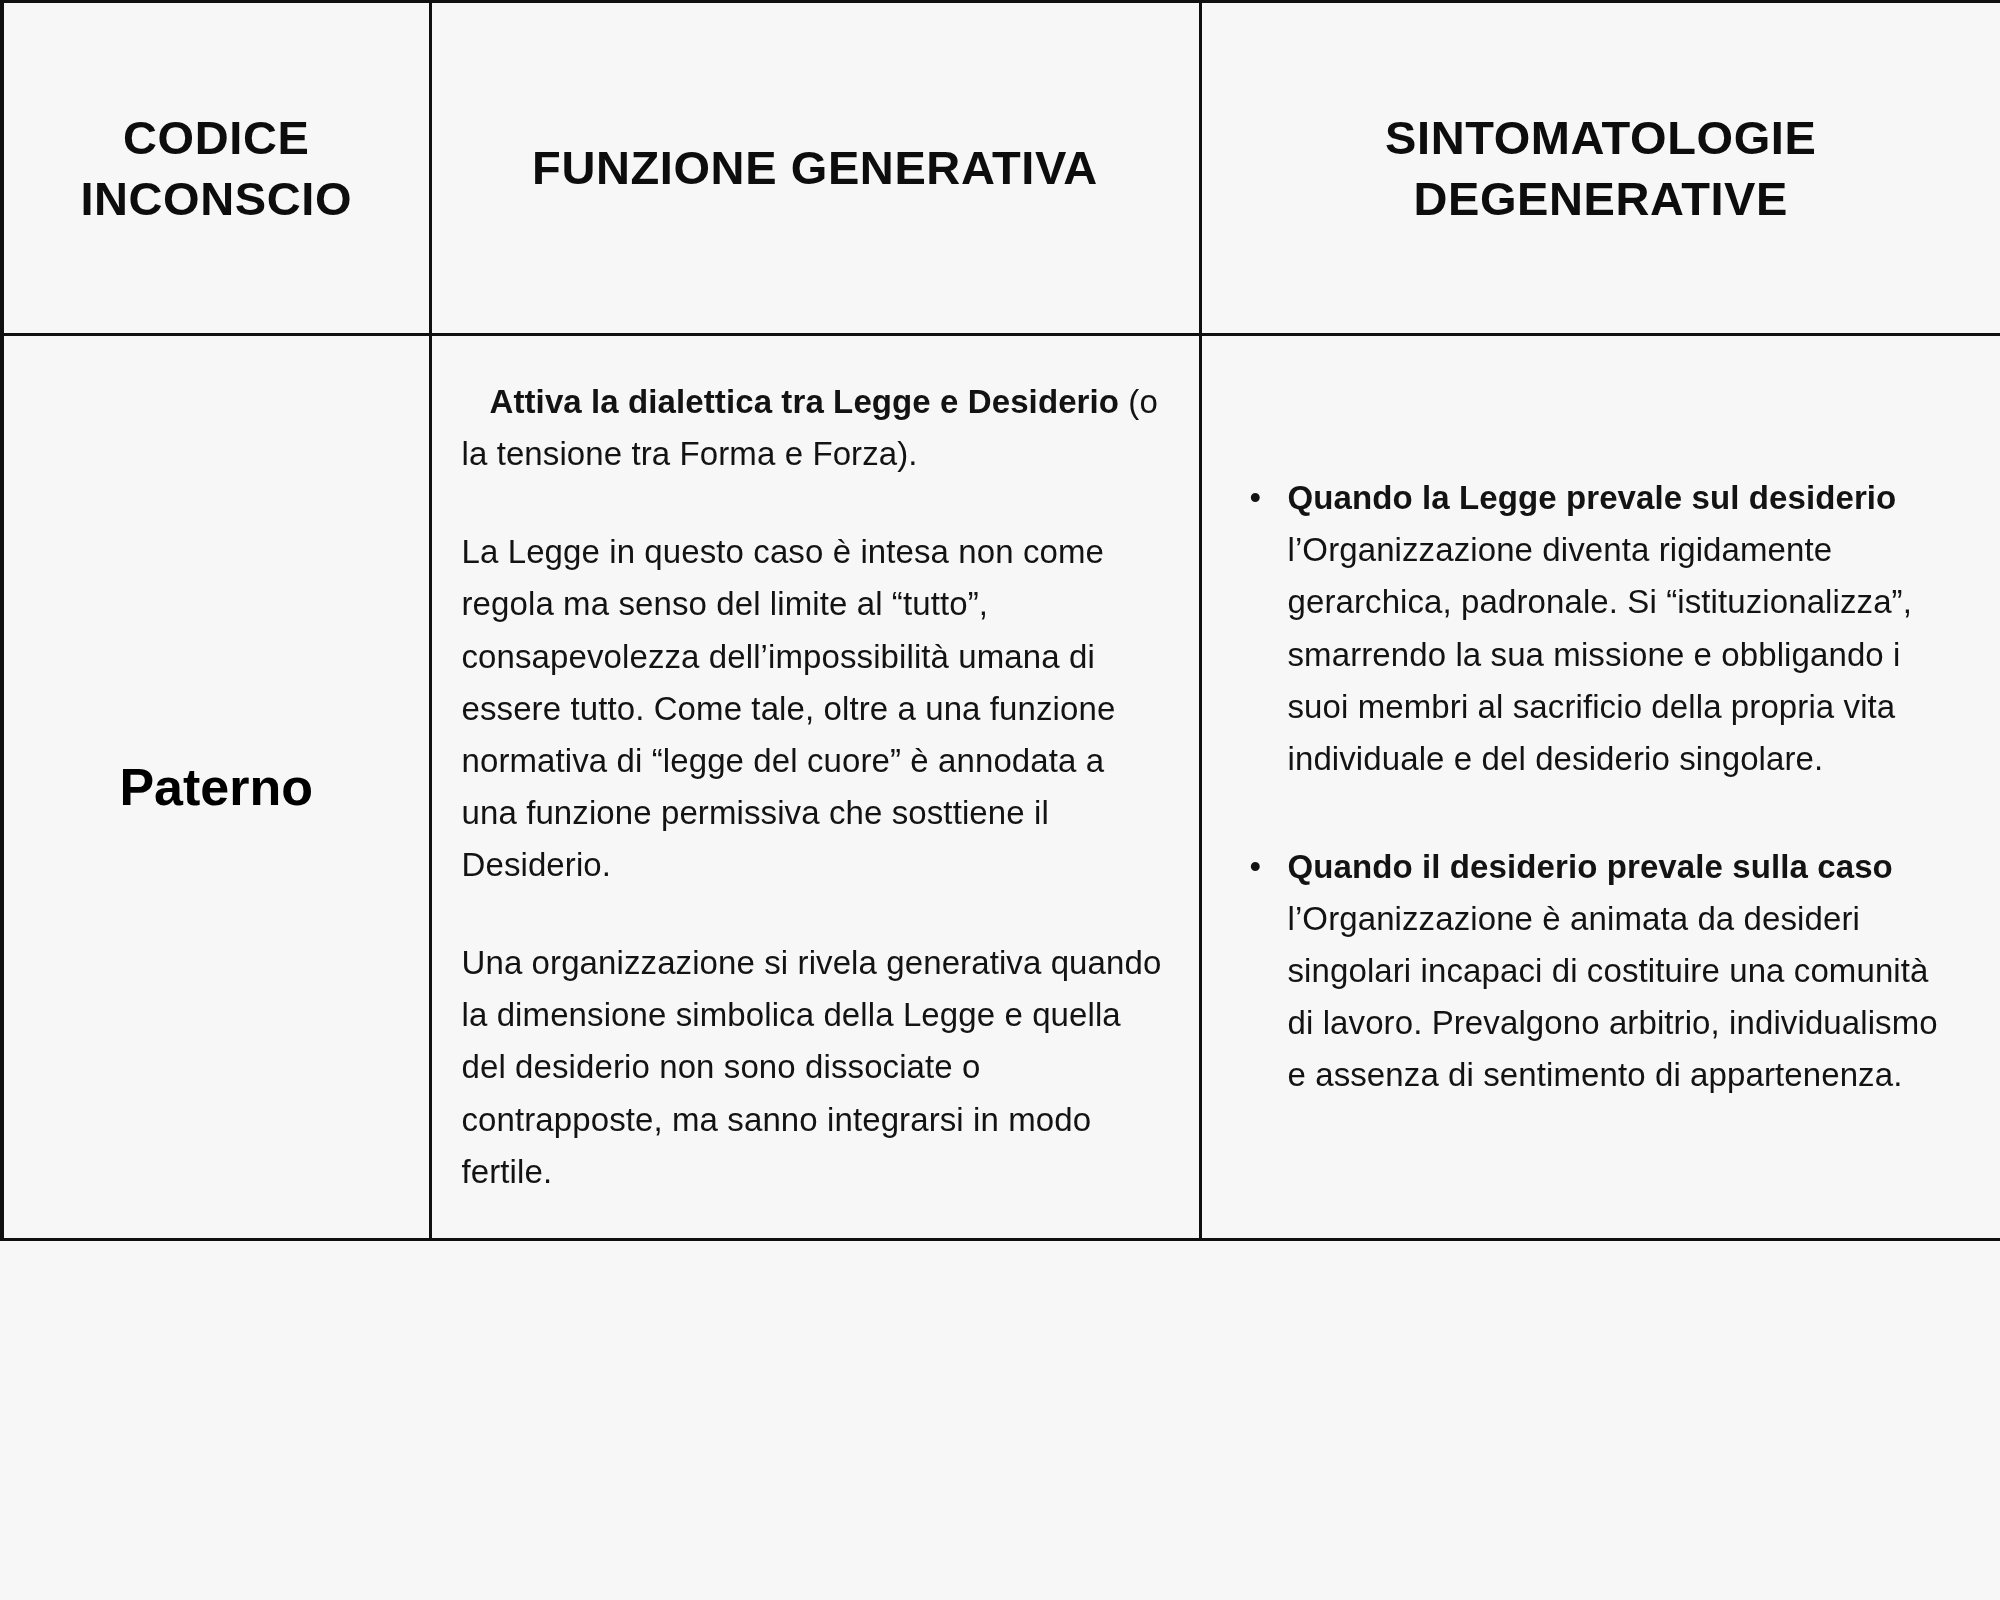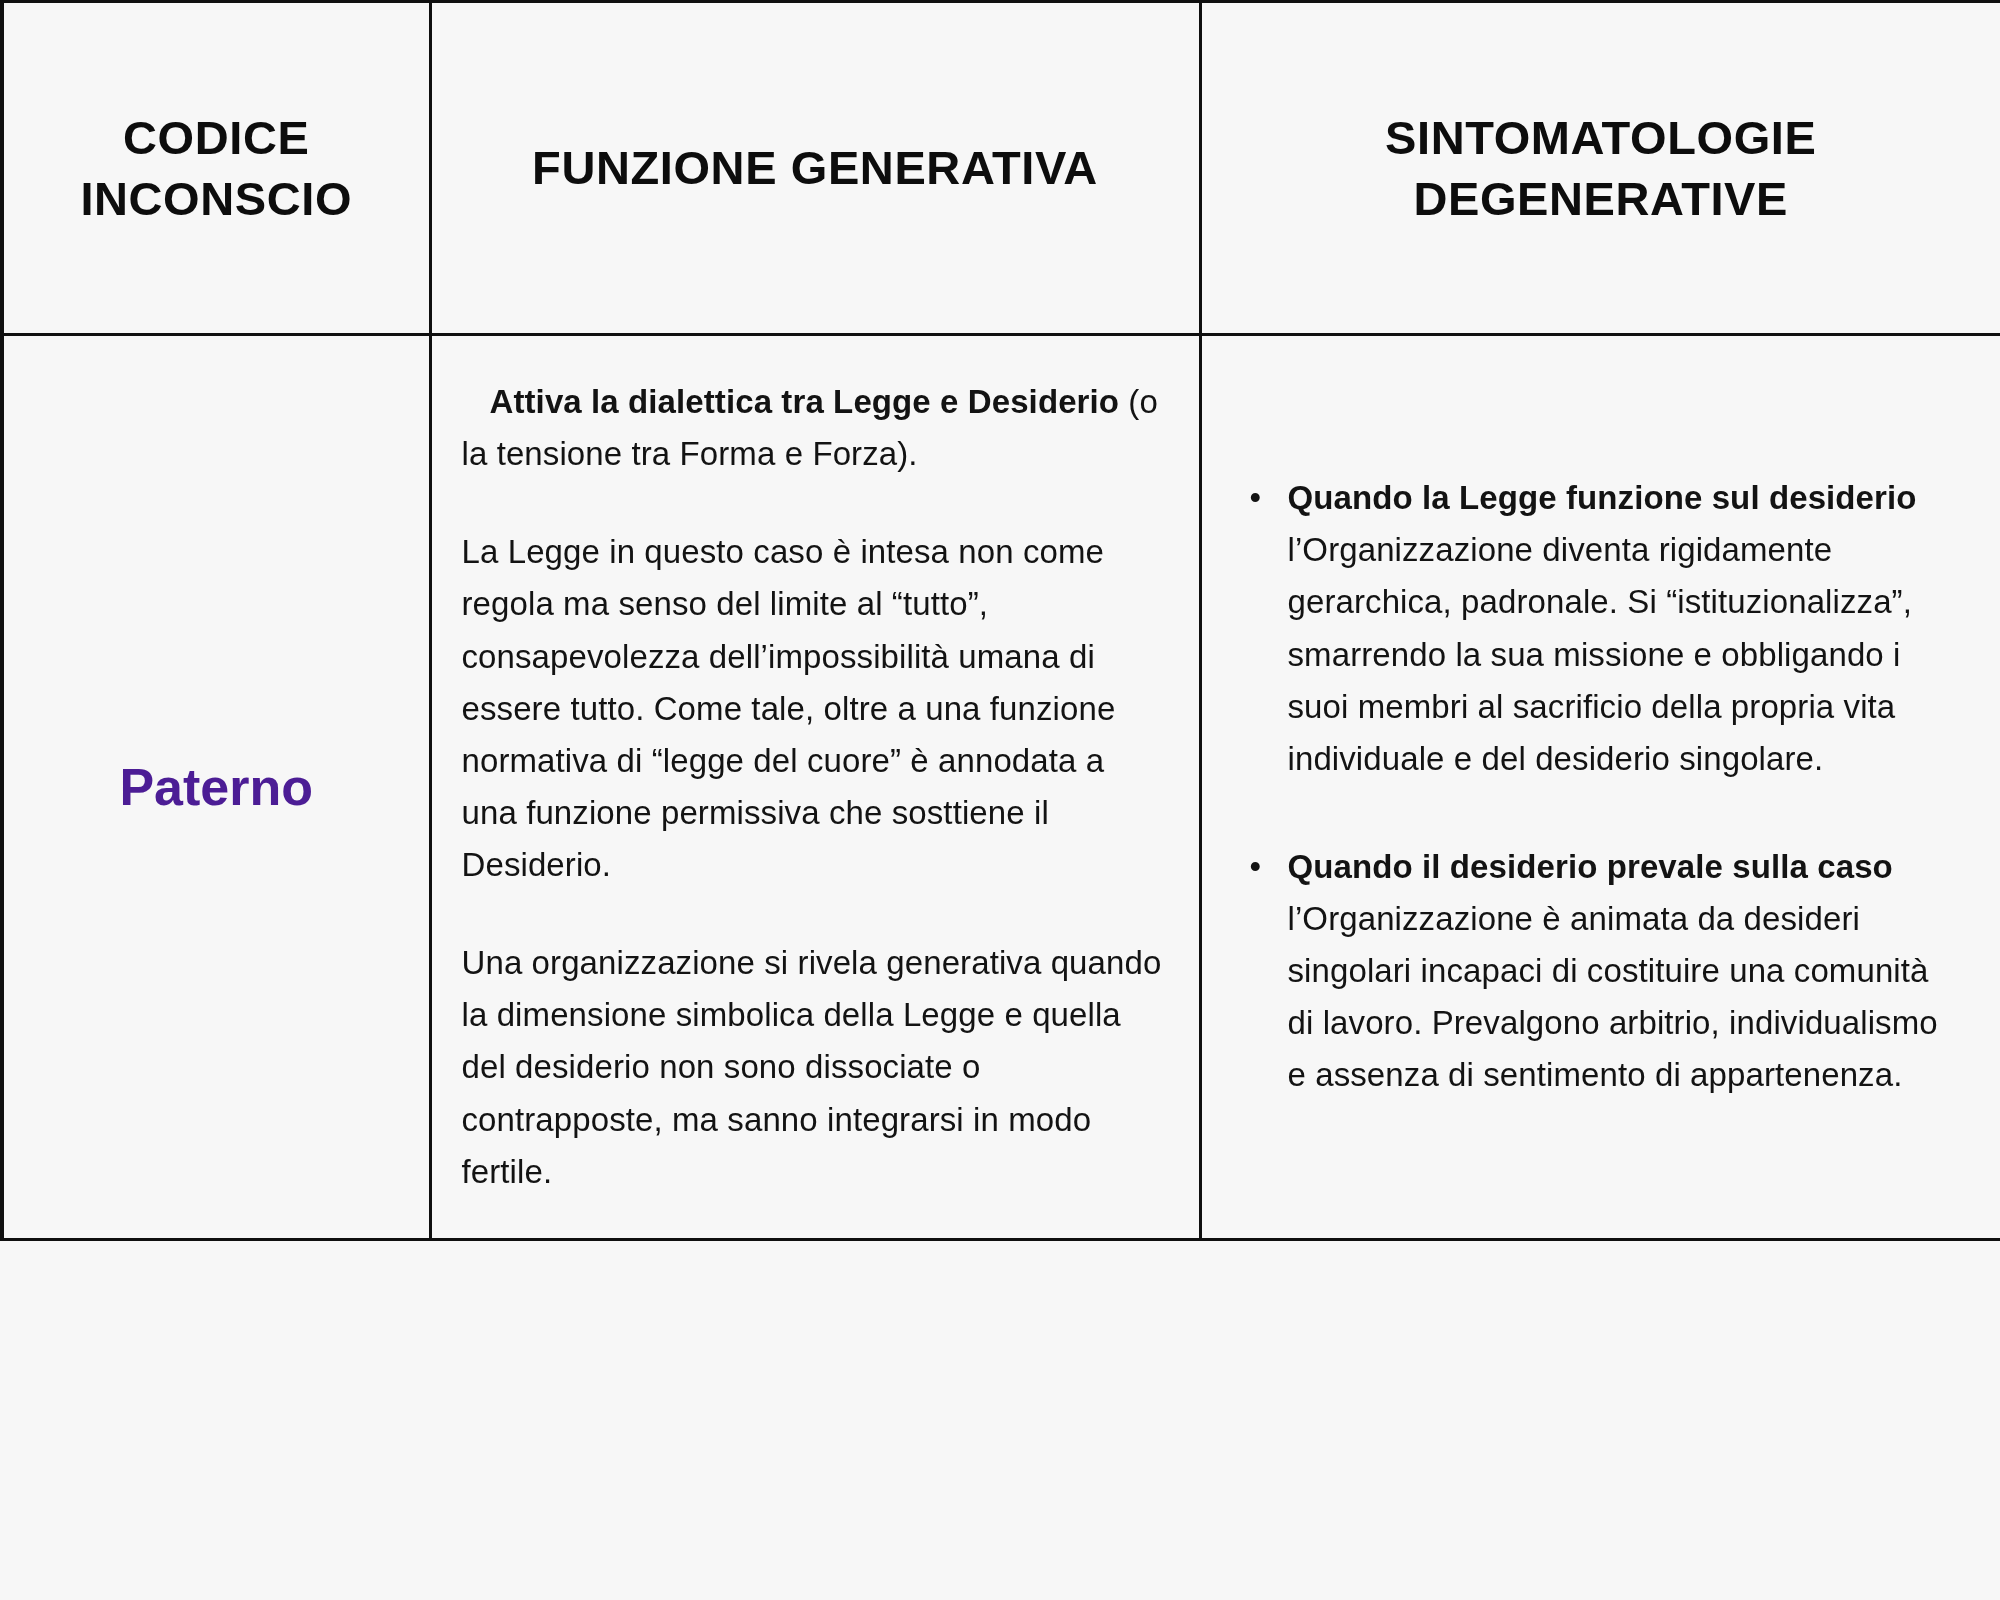--- a/index.html
+++ b/index.html
@@ -63,21 +63,21 @@
   }
 
   .row-cell-code {
     text-align: center;
     vertical-align: middle;
   }
   .code-label {
     font-size: 52px;
     font-weight: 700;
     line-height: 1.2;
-    color: #4c1d95;
+    color: #000000;
   }
 
   .body-cell {
     vertical-align: middle;
     text-align: left;
   }
   .body-inner {
     padding: 40px 30px 40px 30px;
   }
   .para {
@@ -153,21 +153,21 @@
             </p>
             <p class="para">
               <span>Una organizzazione si rivela generativa quando la dimensione simbolica della Legge e quella del desiderio non sono dissociate o contrapposte, ma sanno integrarsi in modo fertile.</span>
             </p>
           </div>
         </td>
         <td class="body-cell">
           <div class="cell-pad-right">
             <ul class="bullets">
               <li>
-                <span class="dot">•</span><b>Quando la Legge funzione sul desiderio</b><span> l’Organizzazione diventa rigidamente gerarchica, padronale. Si “istituzionalizza”, smarrendo la sua missione e obbligando i suoi membri al sacrificio della propria vita individuale e del desiderio singolare.</span>
+                <span class="dot">•</span><b>Quando la Legge prevale sul desiderio</b><span> l’Organizzazione diventa rigidamente gerarchica, padronale. Si “istituzionalizza”, smarrendo la sua missione e obbligando i suoi membri al sacrificio della propria vita individuale e del desiderio singolare.</span>
               </li>
               <li>
                 <span class="dot">•</span><b>Quando il desiderio prevale sulla caso</b><span> l’Organizzazione è animata da desideri singolari incapaci di costituire una comunità di lavoro. Prevalgono arbitrio, individualismo e assenza di sentimento di appartenenza.</span>
               </li>
             </ul>
           </div>
         </td>
       </tr>
     </tbody>
   </table>

